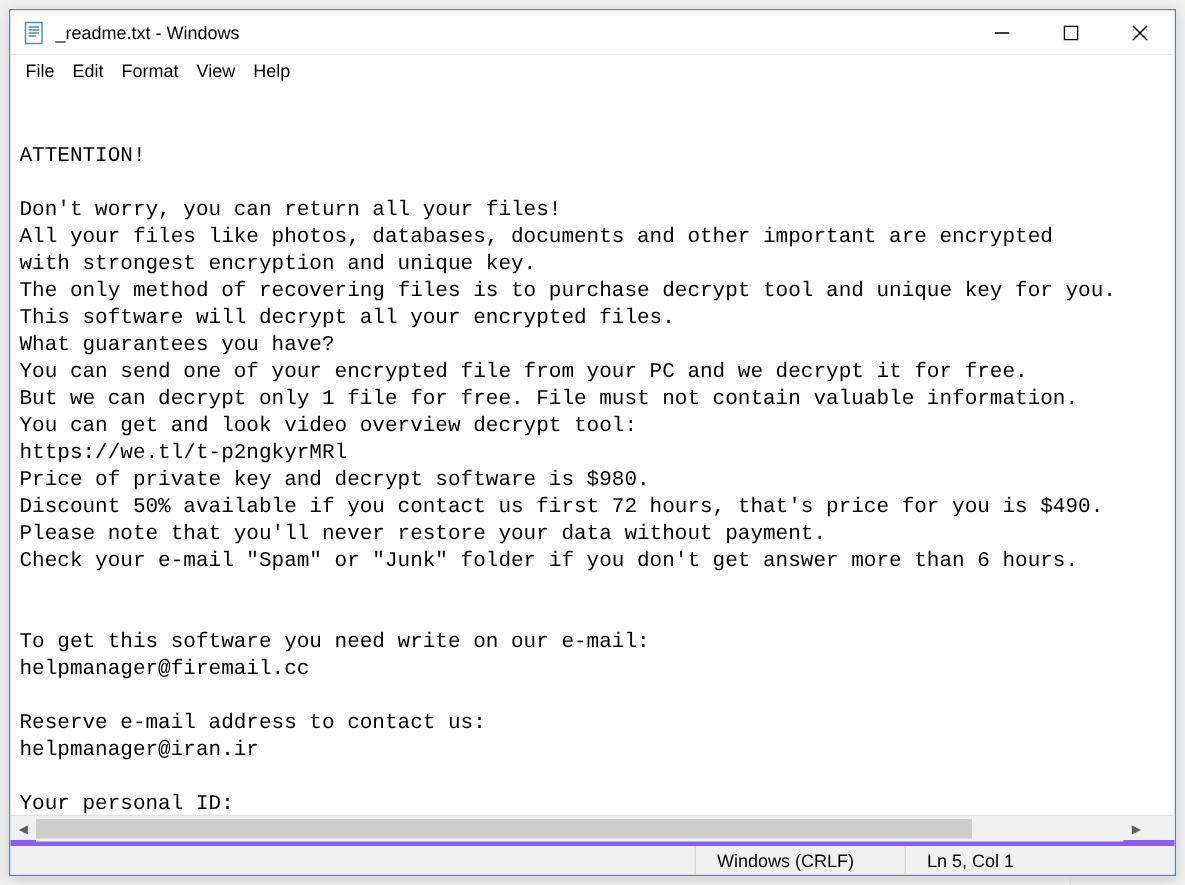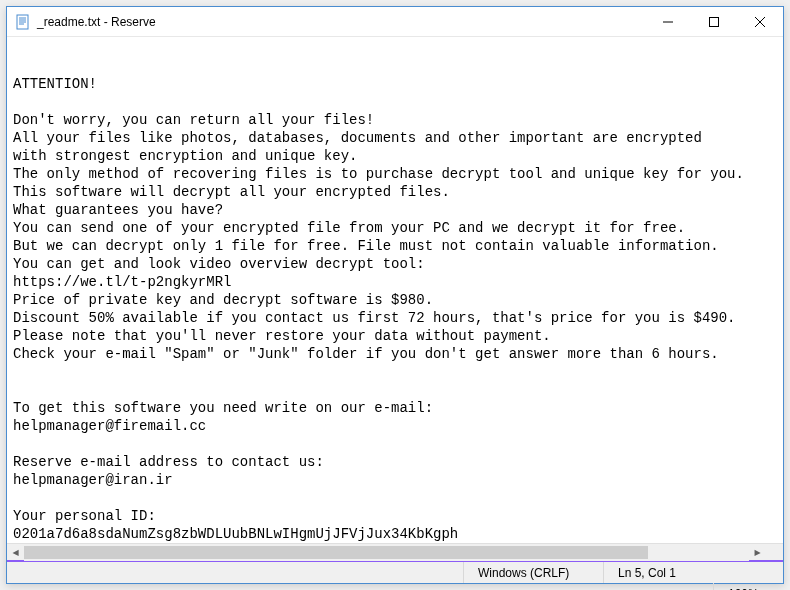--- a/index.html
+++ b/index.html
@@ -117,21 +117,21 @@
       background: #cdcdcd;
     }
     .scroll-corner {
       width: 17px;
       height: 17px;
       background: #f0f0f0;
     }
     .statusbar {
       height: 23px;
       background: #f0f0f0;
-      border-top: 2px solid #8b5cf6;
+      border-top: 4px solid #8b5cf6;
       display: flex;
       align-items: center;
       font-size: 12px;
       color: #000;
     }
     .status-spacer { flex: 1; }
     .status-cell {
       padding: 0 14px;
       border-left: 1px solid #d8d8d8;
       height: 100%;
@@ -165,21 +165,21 @@
   <div class="titlebar">
     <span class="titlebar-icon">
       <svg width="16" height="16" viewBox="0 0 16 16">
         <rect x="2" y="1" width="11" height="14" fill="#fff" stroke="#4a8cd0" stroke-width="1"></rect>
         <line x1="4" y1="4" x2="11" y2="4" stroke="#4a8cd0" stroke-width="1"></line>
         <line x1="4" y1="6" x2="11" y2="6" stroke="#4a8cd0" stroke-width="1"></line>
         <line x1="4" y1="8" x2="11" y2="8" stroke="#4a8cd0" stroke-width="1"></line>
         <line x1="4" y1="10" x2="9" y2="10" stroke="#4a8cd0" stroke-width="1"></line>
       </svg>
     </span>
-    <span class="titlebar-title">_readme.txt - Reserve</span>
+    <span class="titlebar-title">_readme.txt - Windows</span>
     <span class="titlebar-spacer"></span>
     <div class="window-controls">
       <div class="win-btn">
         <svg width="10" height="10" viewBox="0 0 10 10">
             <line x1="0" y1="5" x2="10" y2="5" stroke="#000" stroke-width="1"></line>
           </svg>
       </div>
       <div class="win-btn">
         <svg width="10" height="10" viewBox="0 0 10 10">
             <rect x="0.5" y="0.5" width="9" height="9" fill="none" stroke="#000" stroke-width="1"></rect>
@@ -187,20 +187,27 @@
       </div>
       <div class="win-btn close">
         <svg width="10" height="10" viewBox="0 0 10 10">
             <line x1="0" y1="0" x2="10" y2="10" stroke="#000" stroke-width="1"></line>
             <line x1="10" y1="0" x2="0" y2="10" stroke="#000" stroke-width="1"></line>
           </svg>
       </div>
     </div>
   </div>
 
+  <div class="menubar">
+    <span class="menu-item">File</span>
+    <span class="menu-item">Edit</span>
+    <span class="menu-item">Format</span>
+    <span class="menu-item">View</span>
+    <span class="menu-item">Help</span>
+  </div>
 
   <div class="editor">
     <div class="editor-content" id="doc-lines">ATTENTION!
 
 Don't worry, you can return all your files!
 All your files like photos, databases, documents and other important are encrypted
 with strongest encryption and unique key.
 The only method of recovering files is to purchase decrypt tool and unique key for you.
 This software will decrypt all your encrypted files.
 What guarantees you have?

